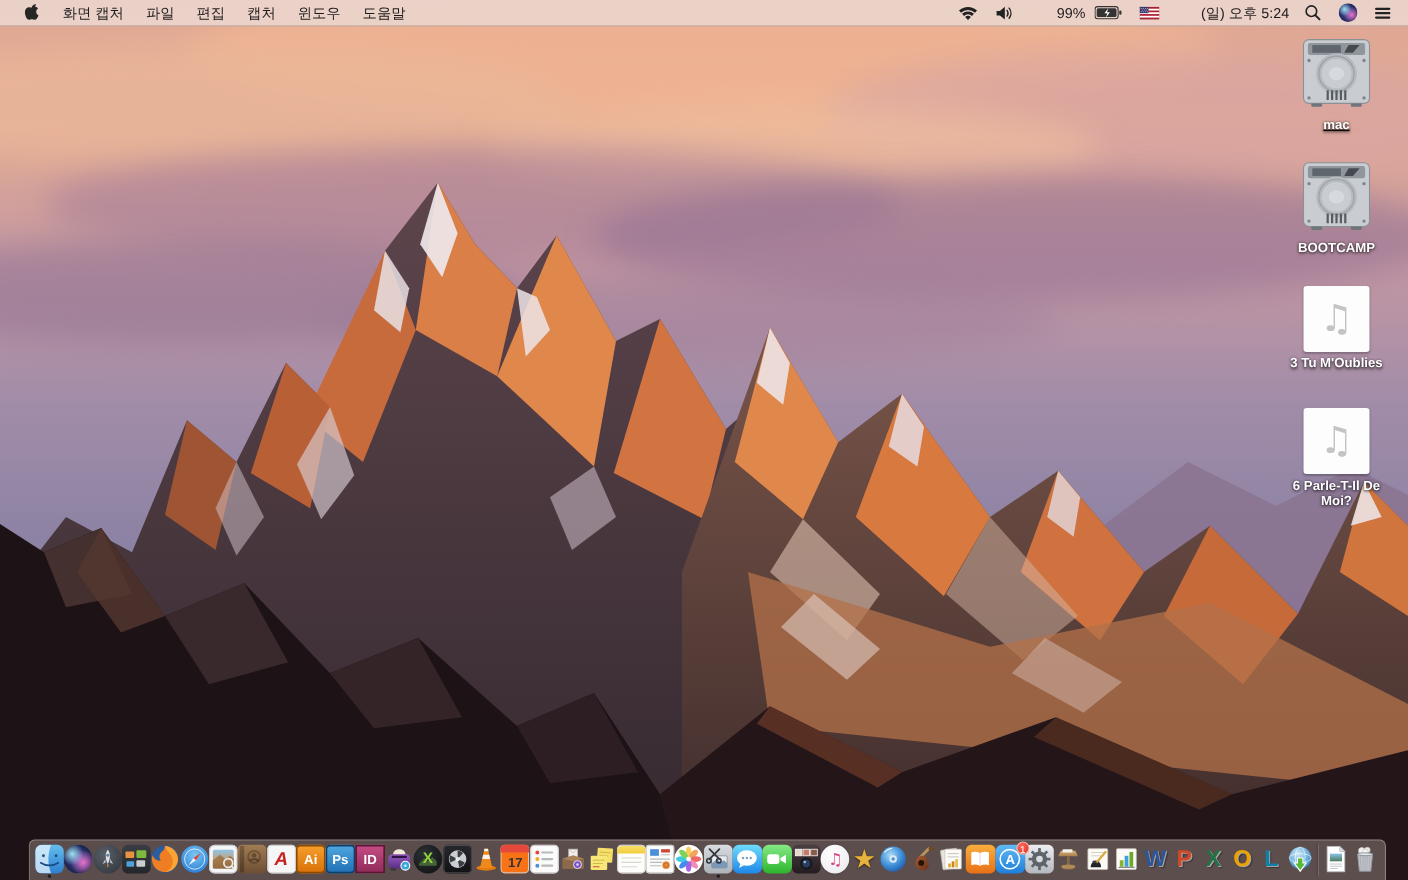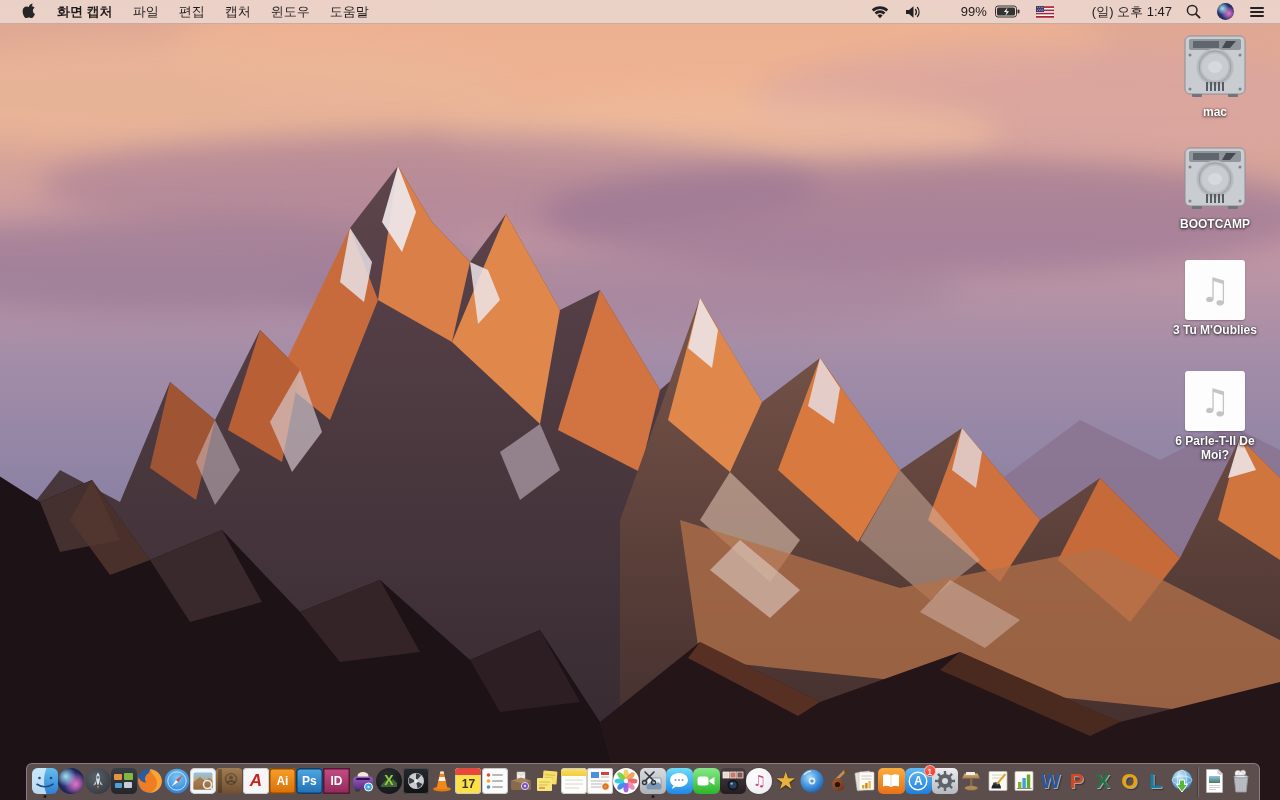--- a/index.html
+++ b/index.html
@@ -9,21 +9,21 @@
   
   .wall { position:absolute; inset:0; width:1280px; height:800px; display:block; }
 
   
   .menubar { position:absolute; top:0; left:0; right:0; height:24px;
     background:rgba(235,211,202,0.94); border-bottom:1px solid rgba(90,60,55,0.25);
     display:flex; align-items:center; font-size:13px; color:#1d1a1c; z-index:30; }
   .mb-left { display:flex; align-items:center; gap:0; padding-left:12px; }
   .mb-left .apple { padding:0 10px; display:flex; align-items:center; }
   .mb-item { padding:0 10px; line-height:24px; white-space:nowrap; }
-  .mb-item.app { font-weight:bold; }
+  .mb-item.app { font-weight:normal; }
   .mb-right { margin-left:auto; display:flex; align-items:center; gap:0; padding-right:8px; }
   .mb-status { padding:0 8px; display:flex; align-items:center; height:24px; }
   .mb-text { padding:0 6px; white-space:nowrap;margin-left:24px; }
   .nc-icon span { display:block; width:14px; height:2px; background:#222; margin:2px 0; border-radius:1px; }
   .siri-mb { width:17px; height:17px; border-radius:50%;
     background: radial-gradient(circle at 32% 32%, #9fe0f2 0%, rgba(159,224,242,0) 38%),
                radial-gradient(circle at 70% 62%, #e871c9 0%, rgba(232,113,201,0) 45%),
                radial-gradient(circle at 50% 50%, #4a57a8 0%, #1a2150 78%); }
 
   
@@ -196,41 +196,41 @@
             <circle cx="4.5" cy="3" r="0.45"></circle>
             <circle cx="6.5" cy="3" r="0.45"></circle>
             <circle cx="1.5" cy="4.6" r="0.45"></circle>
             <circle cx="3.5" cy="4.6" r="0.45"></circle>
             <circle cx="5.5" cy="4.6" r="0.45"></circle>
             <circle cx="7.3" cy="4.6" r="0.45"></circle>
           </g>
         <rect width="19" height="12" fill="none" stroke="rgba(0,0,0,0.3)" stroke-width="0.5"></rect>
       </svg>
     </div>
-    <span class="mb-text">(일) 오후 1:47</span>
+    <span class="mb-text">(일) 오후 5:24</span>
     <div class="mb-status">
       <svg width="15" height="15" viewBox="0 0 15 15">
         <circle cx="6.2" cy="6.2" r="4.8" fill="none" stroke="#222" stroke-width="1.5"></circle>
         <line x1="9.8" y1="9.8" x2="13.6" y2="13.6" stroke="#222" stroke-width="1.8" stroke-linecap="round"></line>
       </svg>
     </div>
     <div class="mb-status">
       <div class="siri-mb"></div>
     </div>
     <div class="mb-status">
       <div class="nc-icon">
           <span></span>
           <span></span>
           <span></span>
         </div>
     </div>
   </div>
 </div>
 
-<div class="dicon" style="left:1155px; top:34px;">
+<div class="dicon" style="left:1155px; top:34px;text-decoration:underline;">
   <svg class="art" width="66" height="64" viewBox="0 0 66 64">
     <rect x="3" y="2" width="60" height="58" rx="5" fill="#c9cdd1"></rect>
     <rect x="3" y="2" width="60" height="58" rx="5" fill="none" stroke="#8b9095" stroke-width="1"></rect>
     <rect x="7" y="5" width="52" height="11" rx="2" fill="#8f969c"></rect>
     <rect x="11" y="7" width="26" height="7" fill="#5f666d"></rect>
     <path d="M44 7 l10 0 -6 7 -8 0 Z" fill="#444a50"></path>
     <circle cx="33" cy="33" r="16" fill="none" stroke="#b6bbc0" stroke-width="5"></circle>
     <circle cx="33" cy="33" r="16" fill="none" stroke="#9aa0a6" stroke-width="1"></circle>
     <ellipse cx="33" cy="33" rx="7" ry="6" fill="#d6dade"></ellipse>
     <g stroke="#565c62" stroke-width="2">
@@ -459,21 +459,21 @@
       <svg viewBox="0 0 26 26" width="26" height="26">
         <ellipse cx="13" cy="21" rx="9" ry="2.5" fill="#e57a12"></ellipse>
         <path d="M11.4 3.5 L14.6 3.5 L18.6 21 L7.4 21 Z" fill="#ef8a1a"></path>
         <path d="M10.3 9 h5.4 l0.9 4 h-7.2 Z" fill="#f6f2ec"></path>
         <path d="M11.4 3.5 L14.6 3.5 L15.1 5.8 L10.9 5.8 Z" fill="#f6f2ec"></path>
       </svg>
     </div>
   </div>
 
   <div class="tile">
-    <div class="t" style="border-radius:4px;background:#fde047;box-shadow:inset 0 0 0 1px #c9c9c9;flex-direction:column">
+    <div class="t" style="border-radius:4px;background:#f97316;box-shadow:inset 0 0 0 1px #c9c9c9;flex-direction:column">
       <div style="width:26px;height:7px;background:#e5493d;border-radius:4px 4px 0 0"></div>
       <div style="flex:1;display:flex;align-items:center;justify-content:center;font-size:12px;font-weight:bold;color:#333">17</div>
     </div>
   </div>
 
   <div class="tile">
     <div class="t" style="border-radius:4px;background:#fbfbfb;box-shadow:inset 0 0 0 1px #c9c9c9">
       <svg viewBox="0 0 26 26" width="26" height="26">
         <circle cx="6.5" cy="7" r="1.8" fill="#e5493d"></circle>
             <rect x="10" y="6" width="11" height="2" rx="1" fill="#b9b9b9"></rect>

